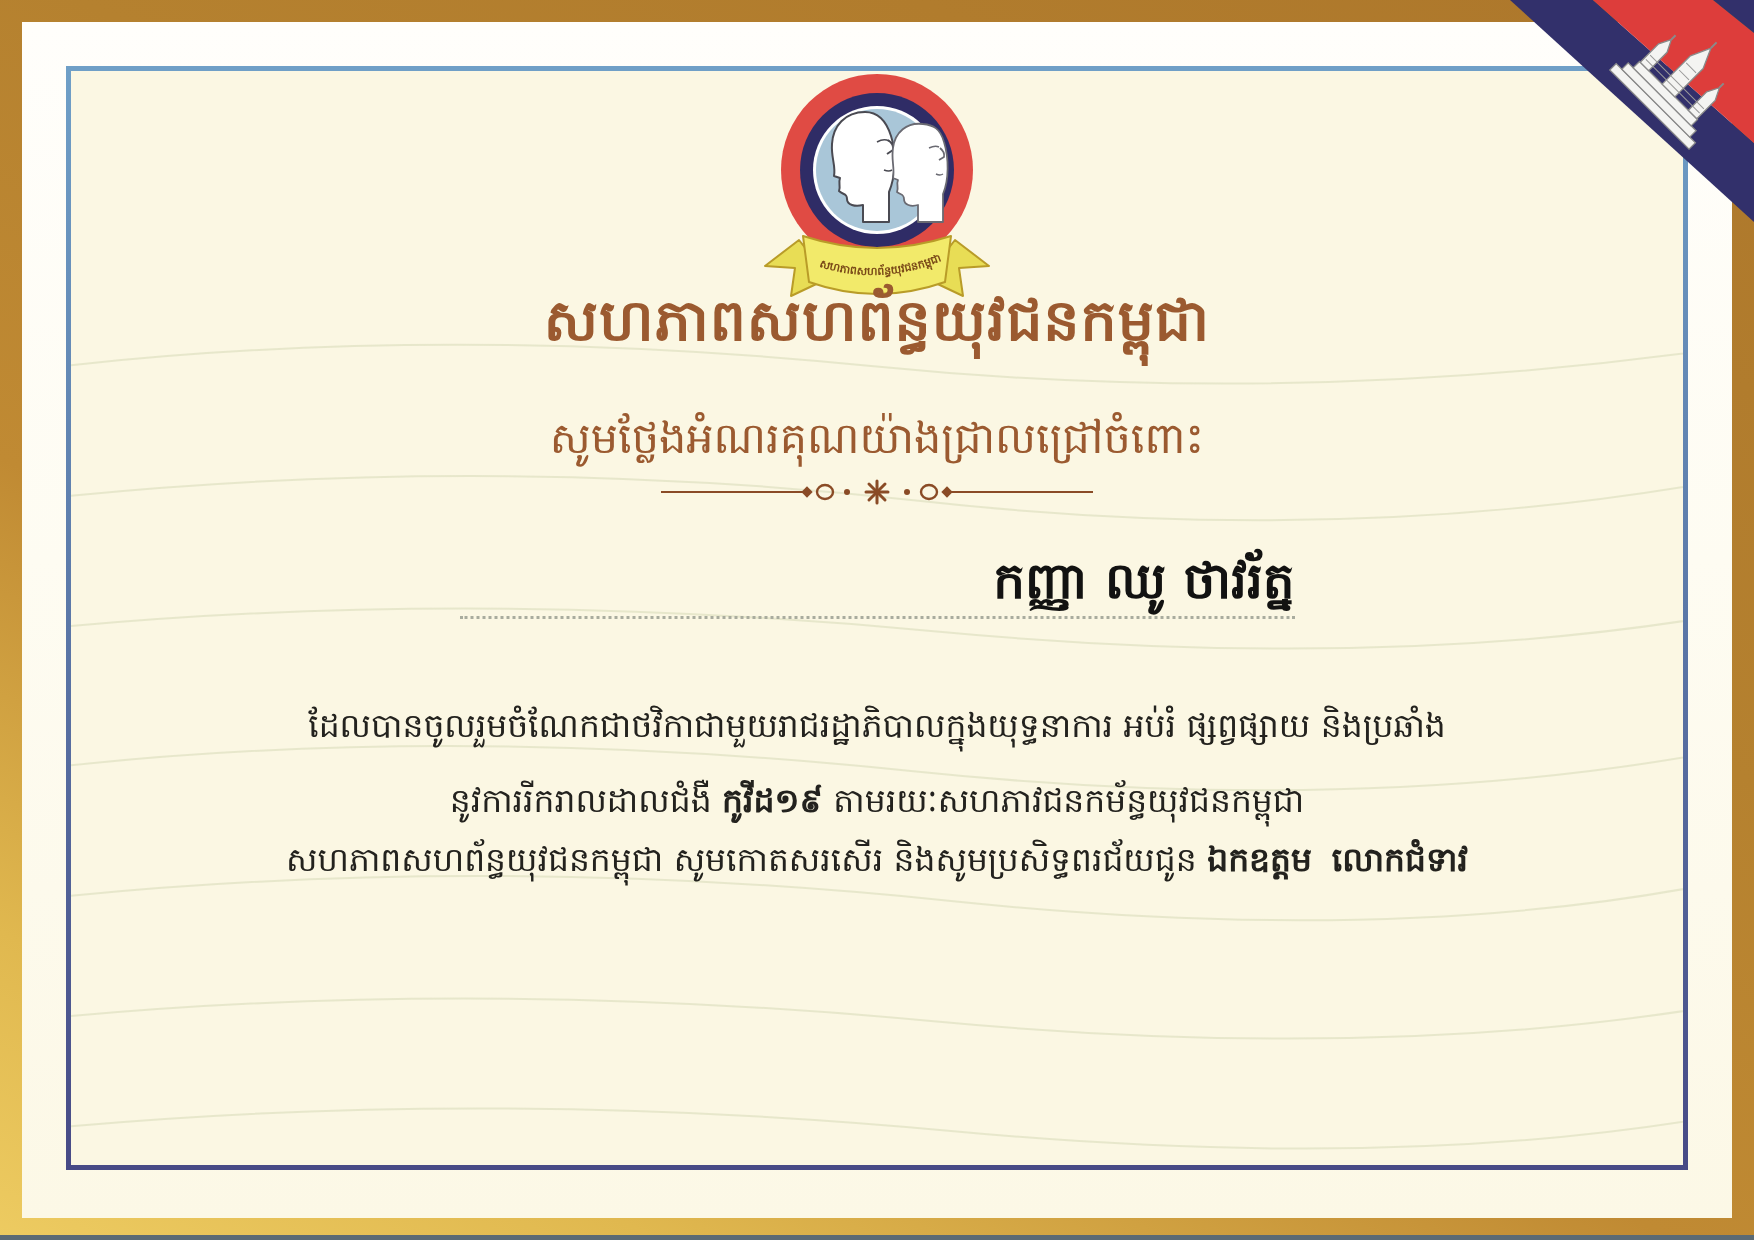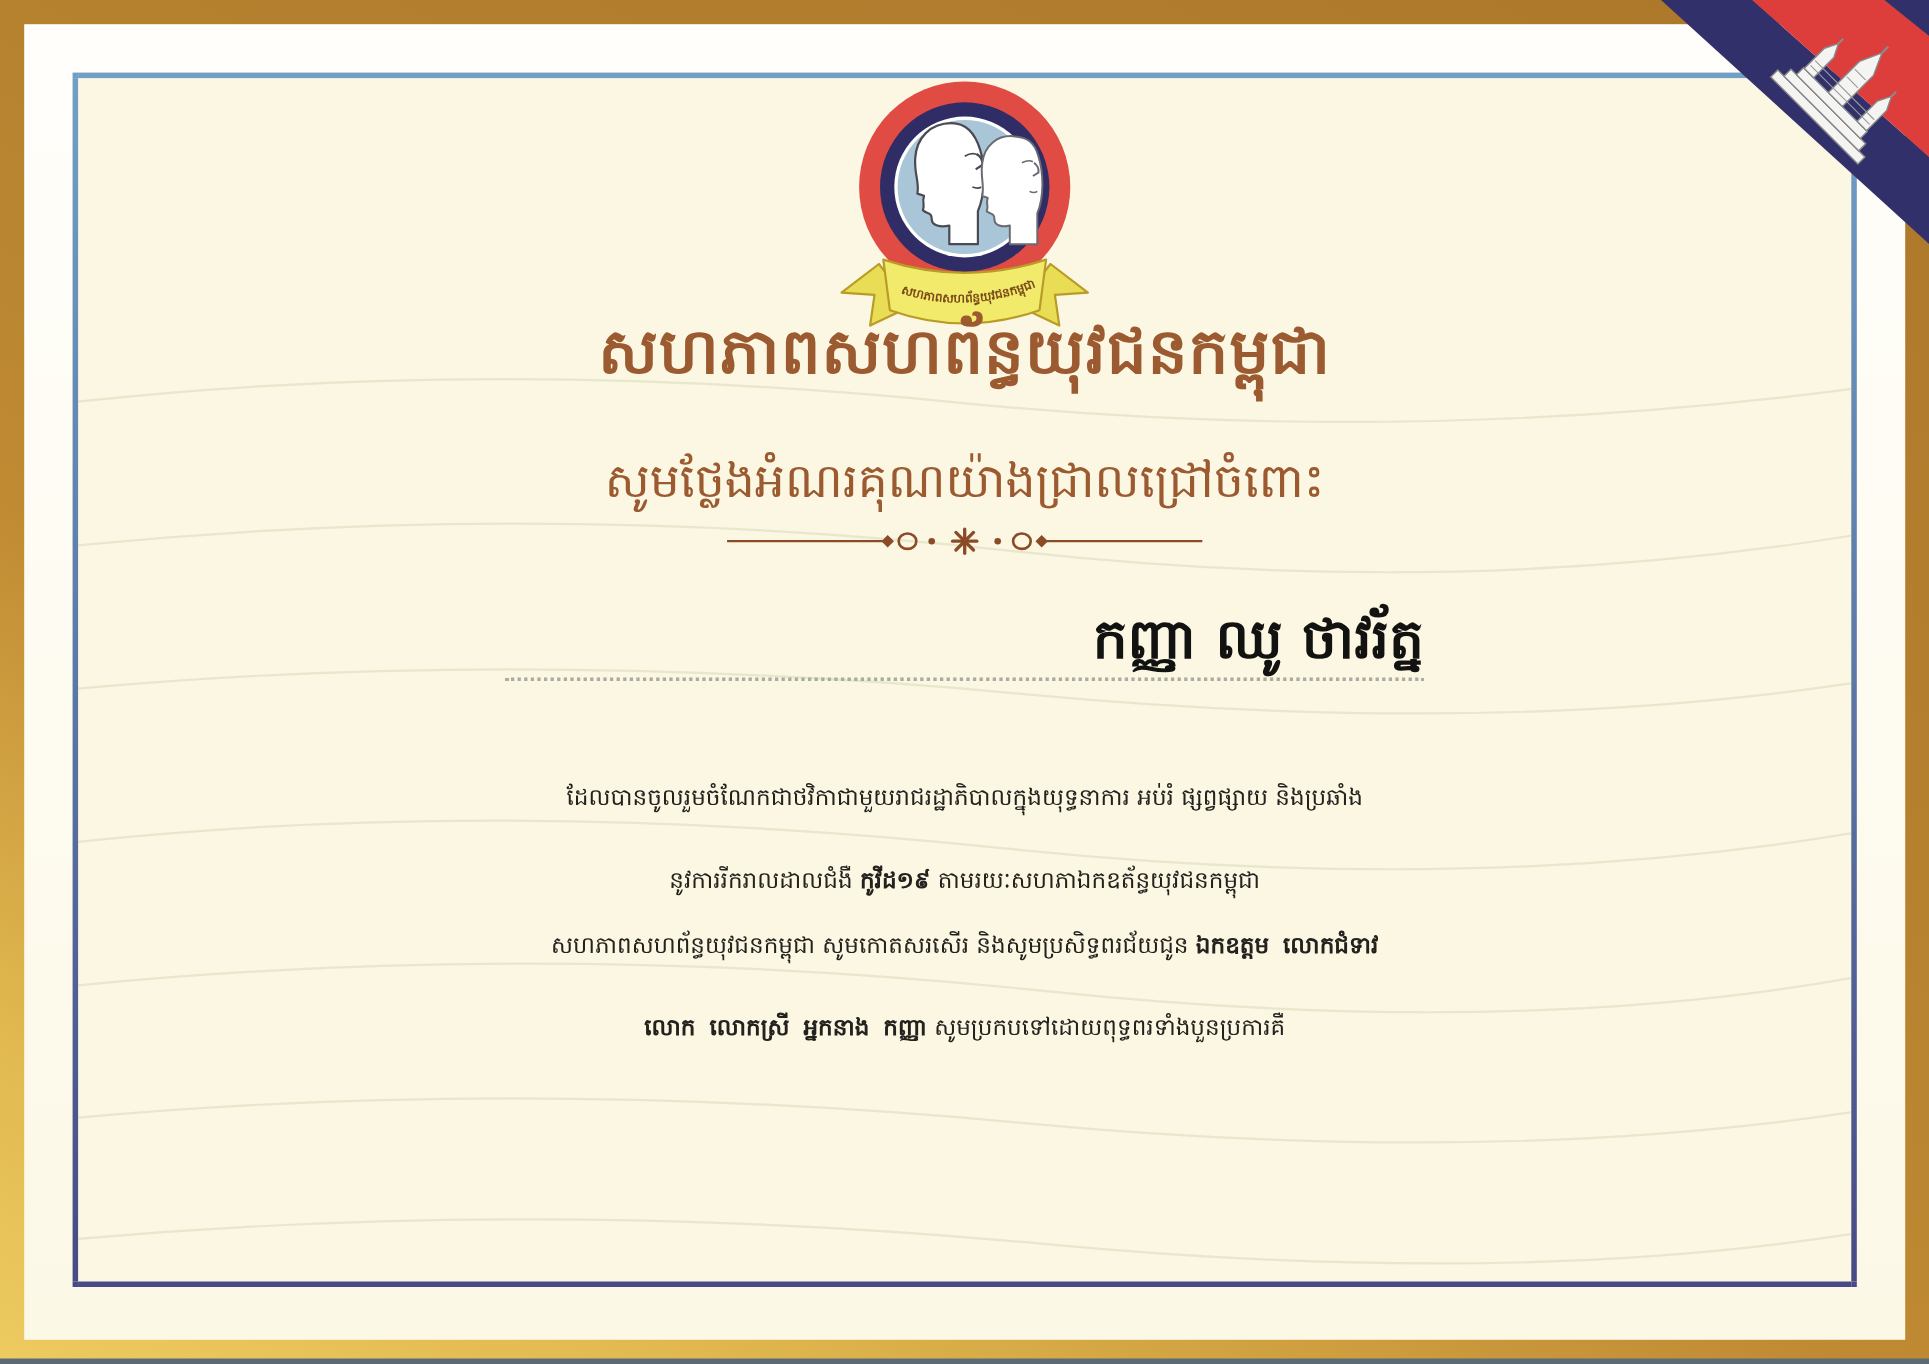--- a/index.html
+++ b/index.html
@@ -45,21 +45,21 @@
 
   .name-row { position:absolute; top:548px; left:50%; transform:translateX(-50%);
     width:835px; height:100px;text-align:right; }
   .dotted-line { position:absolute; left:0; right:0; top:68px;
     border-top:3px dotted #a9ac9e; }
   .recipient-name { position:relative; display:inline-block;
     font-family:"DejaVu Serif", serif; font-weight:bold;
     font-size:50px; line-height:1.3; color:#121211; }
 
   .para { position:absolute; left:50%; transform:translateX(-50%); width:1400px;
-    font-size:21px; color:#23221e; }
+    font-size:33px; color:#23221e; }
   .para1 { top:688px; line-height:75px; }
   .para2 { top:823px; line-height:73px; }
   .b { font-family:Liberation Mono, monospace; font-weight:bold; }
 </style>
 </head>
 <body>
 
 <div class="cert">
 
   <div class="gold-frame"></div>
@@ -138,30 +138,27 @@
     <div class="name-row">
       <div class="dotted-line"></div>
       <span class="recipient-name">កញ្ញា ឈូ ថាវរ័ត្ន</span>
     </div>
 
     <div class="para para1">
       <div>
         <span>ដែលបានចូលរួមចំណែកជាថវិកាជាមួយរាជរដ្ឋាភិបាលក្នុងយុទ្ធនាការ អប់រំ ផ្សព្វផ្សាយ និងប្រឆាំង</span>
       </div>
       <div>
-        <span>នូវការរីករាលដាលជំងឺ </span><span class="b">កូវីដ១៩</span><span> តាមរយៈសហភាឯកឧត័ន្ធយុវជនកម្ពុជា</span>
+        <span>នូវការរីករាលដាលជំងឺ </span><span class="b">កូវីដ១៩</span><span> តាមរយៈសហភាវជនកម័ន្ធយុវជនកម្ពុជា</span>
       </div>
     </div>
 
     <div class="para para2">
       <div>
         <span>សហភាពសហព័ន្ធយុវជនកម្ពុជា សូមកោតសរសើរ និងសូមប្រសិទ្ធពរជ័យជូន </span><span class="b">ឯកឧត្តម លោកជំទាវ</span>
-      </div>
-      <div>
-        <span class="b">លោក លោកស្រី អ្នកនាង កញ្ញា</span><span> សូមប្រកបទៅដោយពុទ្ធពរទាំងបួនប្រការគឺ</span>
       </div>
     </div>
 
   </div>
 
   <svg class="flag" width="420" height="320" viewBox="0 0 420 320">
     <polygon points="176,0 259,0 420,143 420,222" fill="#32306b"></polygon>
     <polygon points="259,0 379,0 420,33 420,143" fill="#dd3d3b"></polygon>
     <polygon points="379,0 420,0 420,33" fill="#32306b"></polygon>
     <g transform="translate(343,82) rotate(45)" fill="#f4f4f2" stroke="#8a8a8a" stroke-width="1.3">

